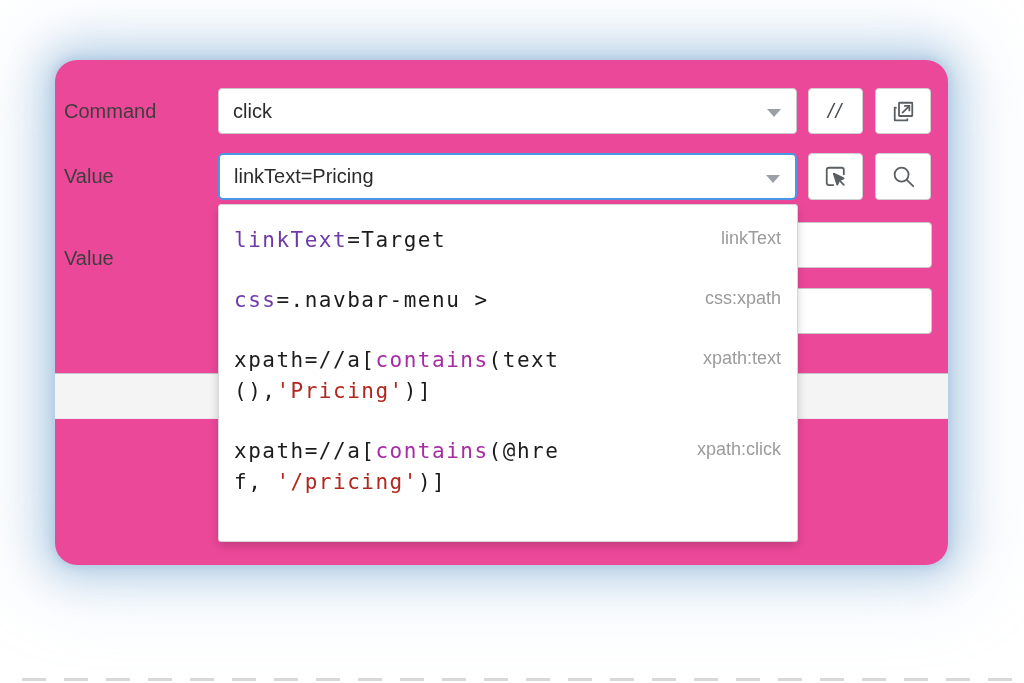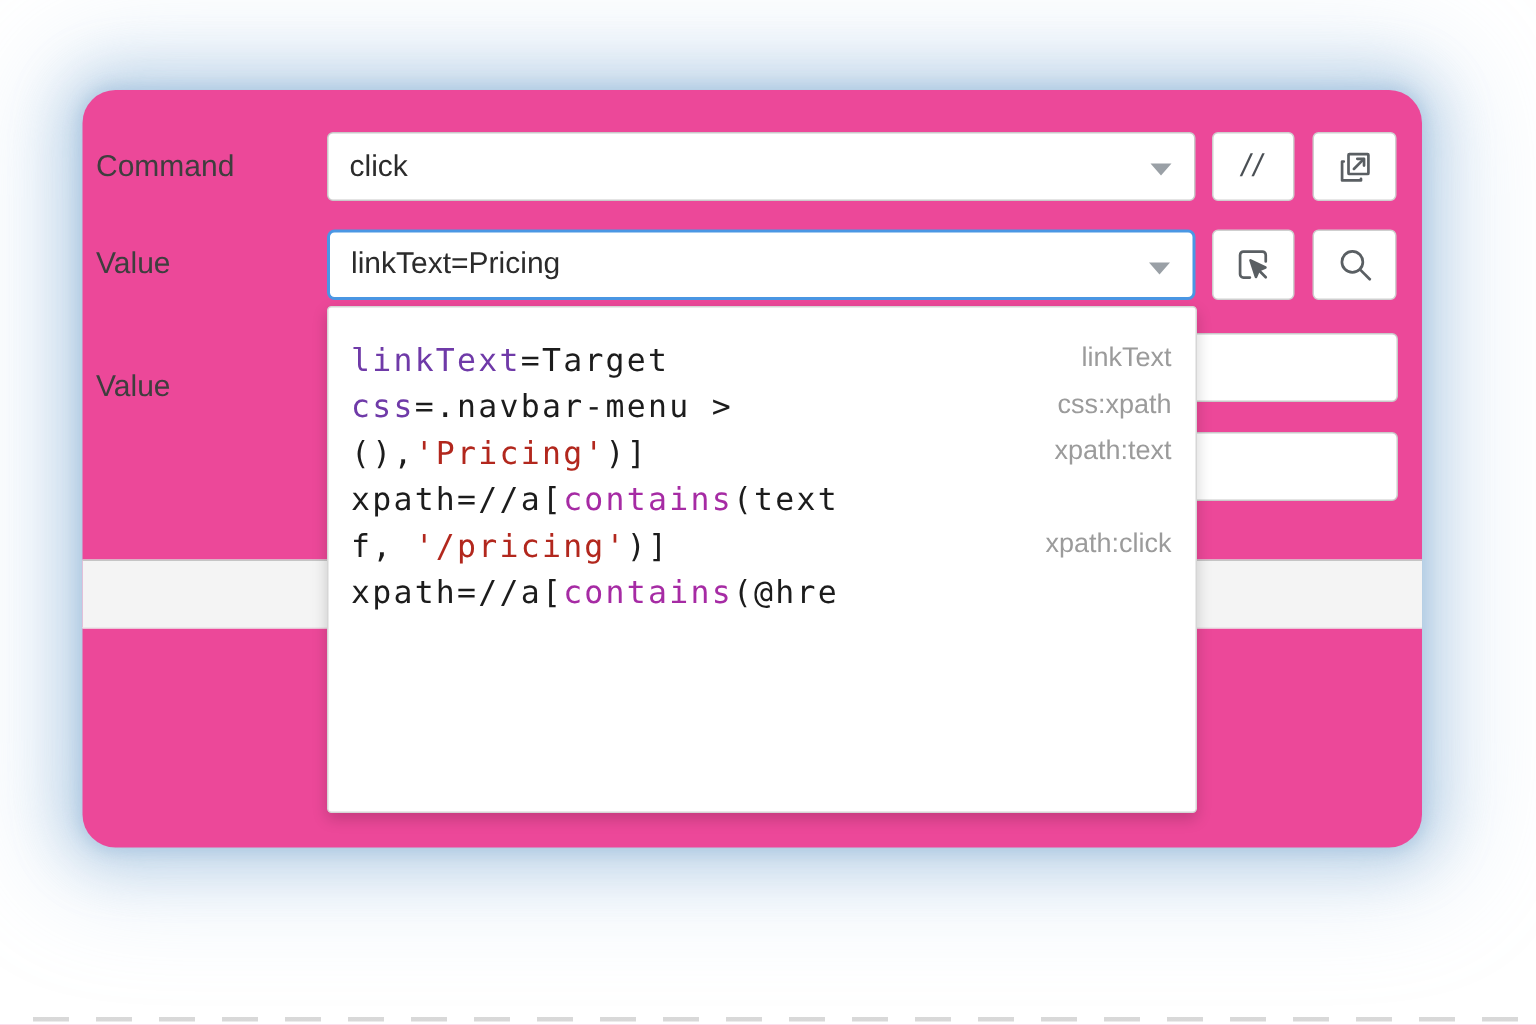--- a/index.html
+++ b/index.html
@@ -47,21 +47,21 @@
     border-top:1px solid #c5c5c5;border-bottom:1px solid #e9e9e9;box-sizing:border-box;
   }
   
   .dropdown{
     position:absolute;left:163px;top:144px;width:580px;height:338px;z-index:5;
     background:#fff;border:1px solid #d6d6d6;border-radius:3px;
     box-shadow:0 4px 10px rgba(0,0,0,.18);box-sizing:border-box;
     padding:20px 16px 14px 15px;
   }
   .dd-item{display:flex;justify-content:space-between;align-items:flex-start;cursor:pointer;}
-  .dd-item + .dd-item{}
+  .dd-item + .dd-item{margin-top:29px;}
   .dd-code{
     font-family:"DejaVu Sans Mono", monospace;font-size:21px;line-height:31px;
     letter-spacing:1.5px;color:#1c1c1c;width:350px;
   }
   .dd-code .line{white-space:pre;}
   .dd-strategy{
     font-size:18px;color:var(--label-gray,#9b9b9b);padding-top:3px;white-space:nowrap;
   }
   .seg-plain{color:#1c1c1c}
   .seg-kw{color:var(--kw,#6f3aa8)}
@@ -142,29 +142,29 @@
           <div class="dd-strategy">linkText</div>
         </div>
         <div class="dd-item">
           <div class="dd-code">
             <div class="line"><span class="seg-kw">css</span><span class="seg-plain">=.navbar-menu &gt;</span></div>
           </div>
           <div class="dd-strategy">css:xpath</div>
         </div>
         <div class="dd-item">
           <div class="dd-code">
+            <div class="line"><span class="seg-plain">xpath=//a[</span><span class="seg-fn">contains</span><span class="seg-plain">(text</span></div>
             <div class="line"><span class="seg-plain">(),</span><span class="seg-str">'Pricing'</span><span class="seg-plain">)]</span></div>
-            <div class="line"><span class="seg-plain">xpath=//a[</span><span class="seg-fn">contains</span><span class="seg-plain">(text</span></div>
           </div>
           <div class="dd-strategy">xpath:text</div>
         </div>
         <div class="dd-item">
           <div class="dd-code">
+            <div class="line"><span class="seg-plain">xpath=//a[</span><span class="seg-fn">contains</span><span class="seg-plain">(@hre</span></div>
             <div class="line"><span class="seg-plain">f, </span><span class="seg-str">'/pricing'</span><span class="seg-plain">)]</span></div>
-            <div class="line"><span class="seg-plain">xpath=//a[</span><span class="seg-fn">contains</span><span class="seg-plain">(@hre</span></div>
           </div>
           <div class="dd-strategy">xpath:click</div>
         </div>
       </div>
 
   </div>
 
   <div class="bottom-dashes"></div>
 </div>
 

